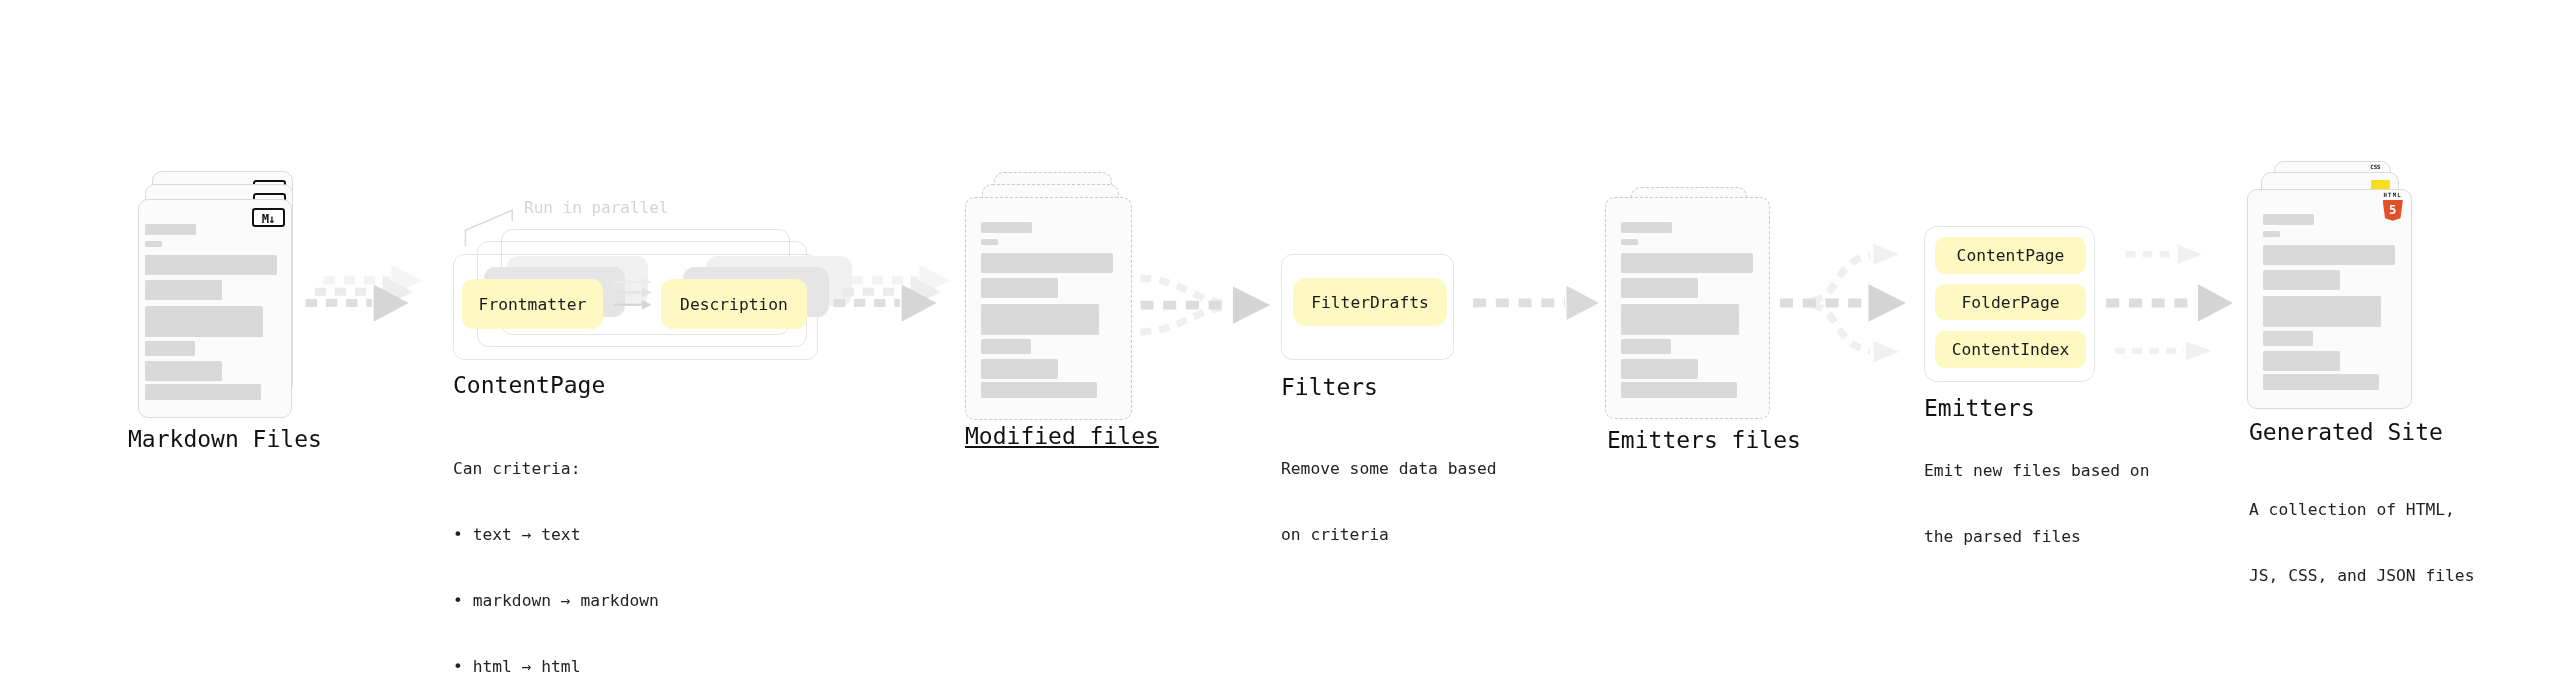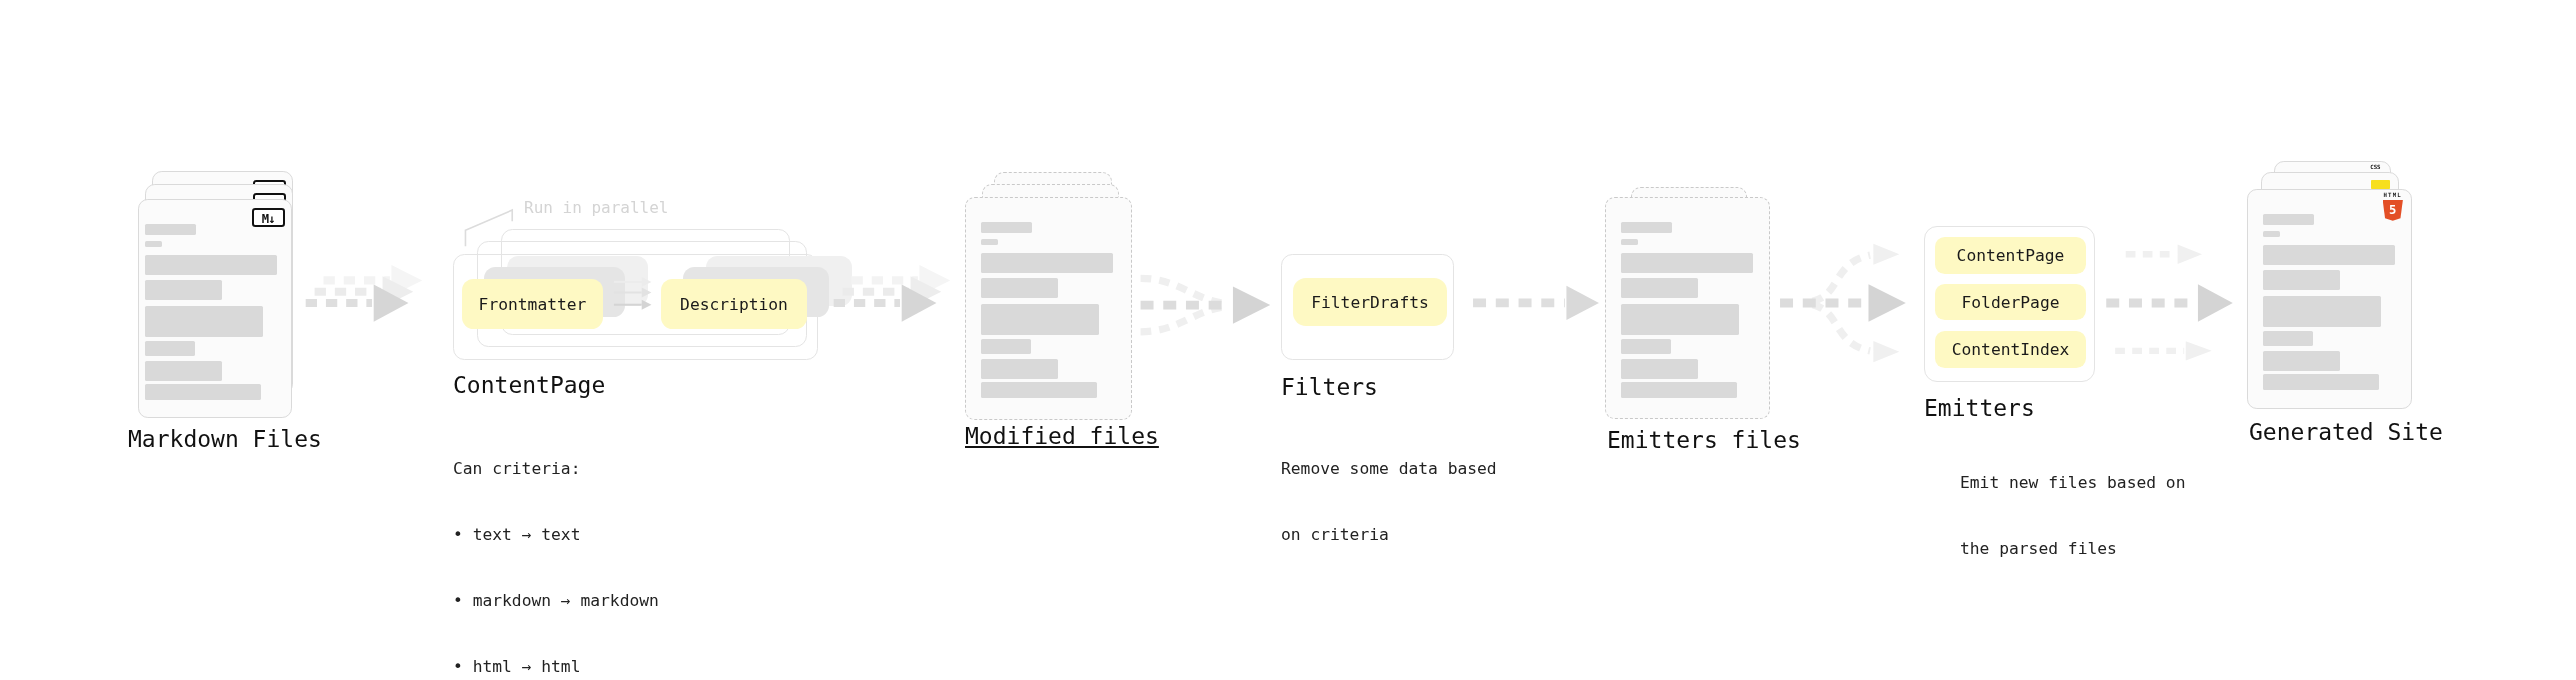--- a/index.html
+++ b/index.html
@@ -201,21 +201,21 @@
     <polygon points="114,57 160,80 114,103" fill="#d4d4d4"></polygon>
   </svg>
 
   <div>
     <div class="frame filled" style="left:1924px;top:226px;width:171px;height:156px;border-radius:13px;"></div>
     <div class="node" style="left:1935px;top:237px;width:151px;height:37px;border-radius:9.8px;">ContentPage</div>
     <div class="node" style="left:1935px;top:284px;width:151px;height:36px;border-radius:9.8px;">FolderPage</div>
     <div class="node" style="left:1935px;top:331px;width:151px;height:37px;border-radius:9.8px;">ContentIndex</div>
   </div>
   <div class="h" style="left:1924px;top:397px;">Emitters</div>
-  <div class="sub" style="left:1924px;top:428px;margin-left:36px;">
+  <div class="sub" style="left:1924px;top:416px;">
     <div>Emit new files based on</div>
     <div>the parsed files</div>
   </div>
 
   <svg style="left:2103px;top:234px;" width="142" height="138" viewBox="0 0 175 170">
     <line x1="28" y1="25" x2="90" y2="25" stroke="#f0f0f0" stroke-width="8" stroke-dasharray="12 9"></line>
     <polygon points="92,13 122,25 92,37" fill="#f0f0f0"></polygon>
     <line x1="4" y1="85" x2="115" y2="85" stroke="#dcdcdc" stroke-width="11" stroke-dasharray="16 12"></line>
     <polygon points="117,62 160,85 117,108" fill="#d4d4d4"></polygon>
     <line x1="15" y1="144" x2="100" y2="144" stroke="#f0f0f0" stroke-width="8" stroke-dasharray="12 9"></line>
@@ -243,15 +243,19 @@
           <div class="bar" style="left: 0px; top: 55px; width: 132px; height: 19.5px;"></div>
           <div class="bar" style="left: 0px; top: 80px; width: 77px; height: 19.5px;"></div>
           <div class="bar" style="left: 0px; top: 106px; width: 118px; height: 31px;"></div>
           <div class="bar" style="left: 0px; top: 141px; width: 50px; height: 15.4px;"></div>
           <div class="bar" style="left: 0px; top: 161px; width: 77px; height: 19.5px;"></div>
           <div class="bar" style="left: 0px; top: 184px; width: 116px; height: 16.3px;"></div>
         </div>
     </div>
   </div>
   <div class="h" style="left:2249px;top:421px;">Generated Site</div>
+  <div class="sub" style="left:2249px;top:455px;">
+    <div>A collection of HTML,</div>
+    <div>JS, CSS, and JSON files</div>
+  </div>
 
 </div>
 
 
 </body></html>

